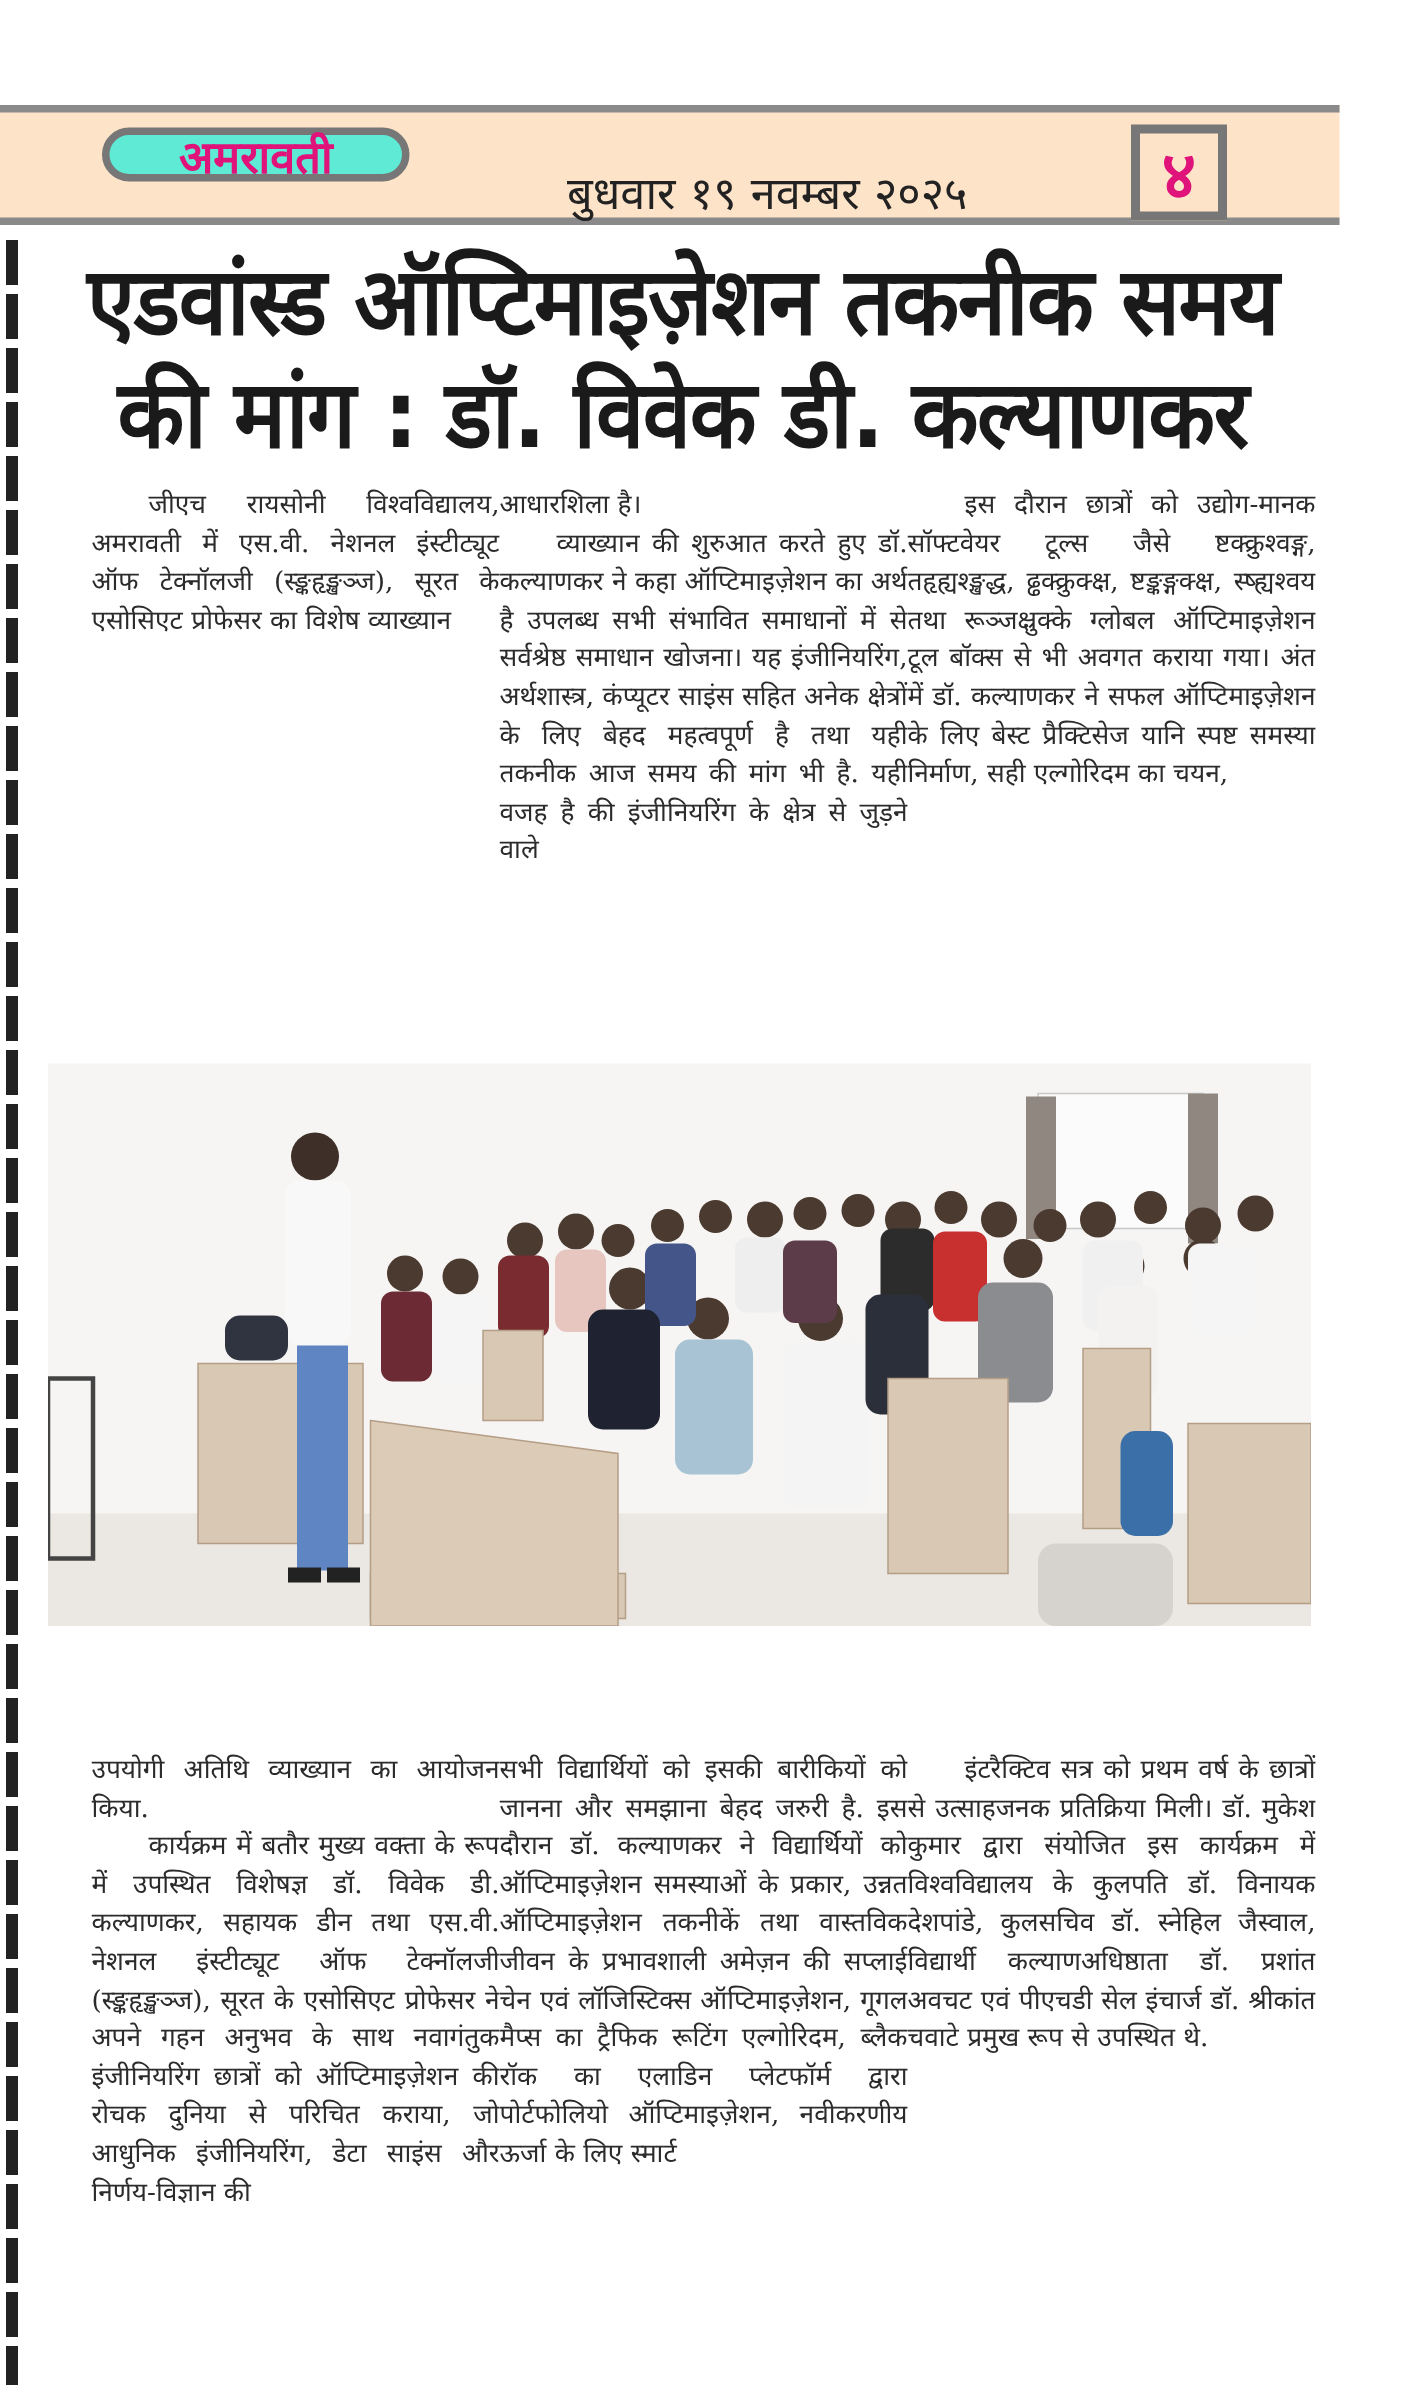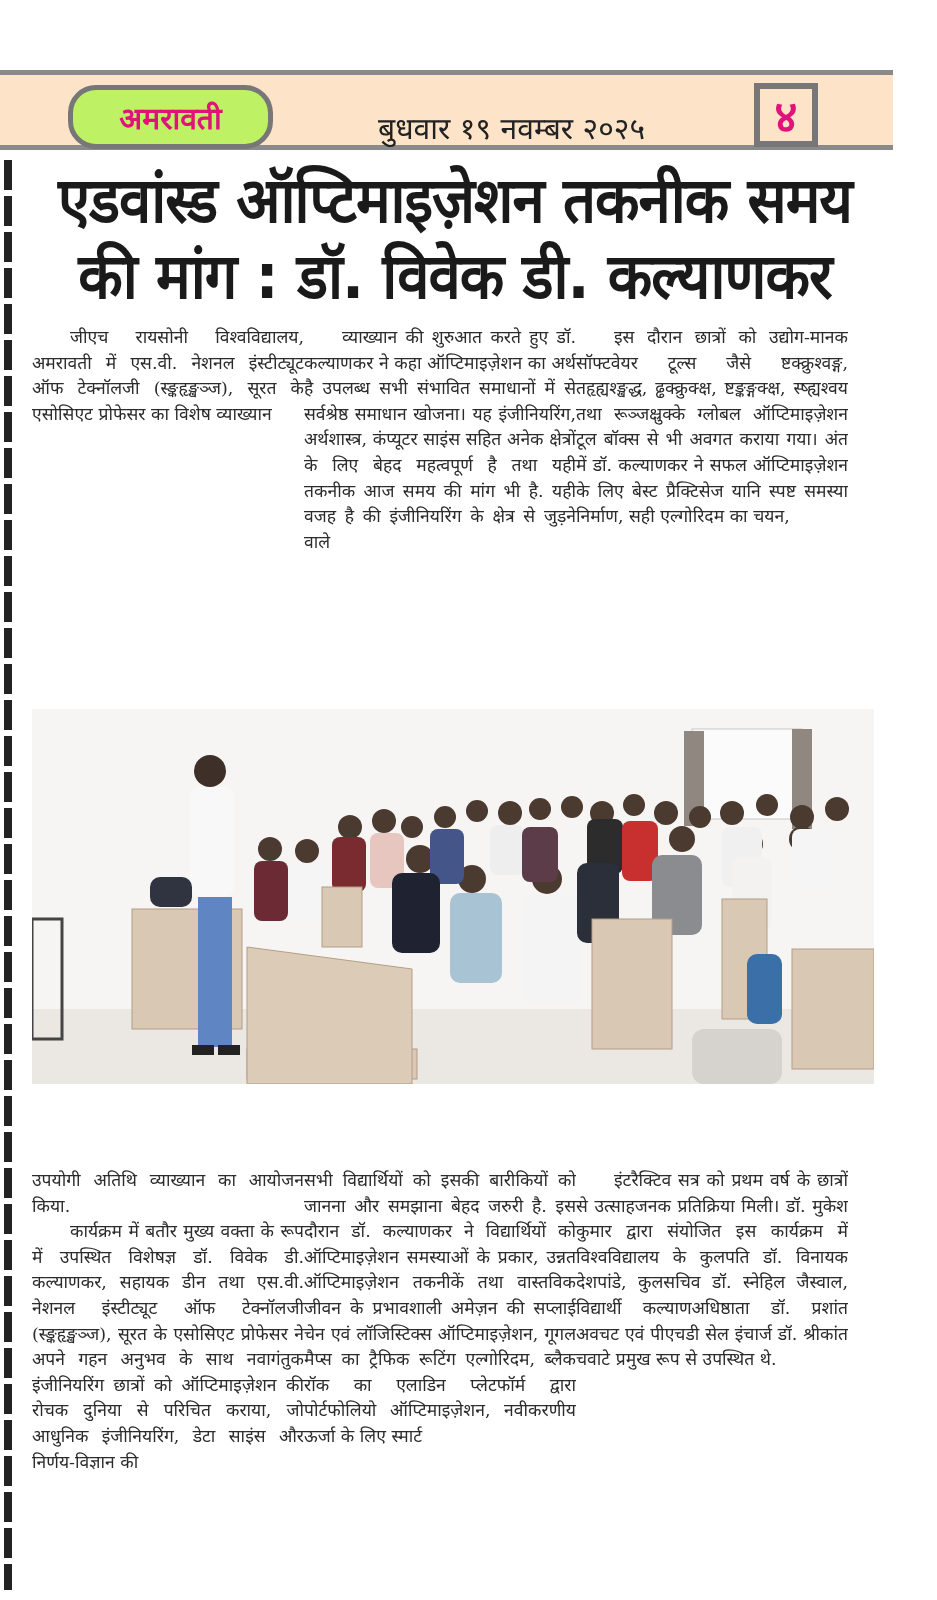--- a/index.html
+++ b/index.html
@@ -4,22 +4,22 @@
 <style>
   * { box-sizing: border-box; margin: 0; padding: 0; }
   html, body { width: 937px; height: 1600px; background: #ffffff; overflow: hidden; }
   body { position: relative; font-family: "DejaVu Sans", sans-serif; color: #2a2a2a; }
 
   .masthead {
     position: absolute; left: 0; top: 70px; width: 893px; height: 80px;
     background: #fde3c8; border-top: 5px solid #8a8a8a; border-bottom: 5px solid #8a8a8a;
   }
   .masthead .city-pill {
-    position: absolute; left: 68px; top: 10px; width: 205px; height: 64px;
-    border: 5px solid #777; border-radius: 28px; background: #bef264;
+    position: absolute; left: 68px; top: 10px; width: 205px; height: 36px;
+    border: 5px solid #777; border-radius: 28px; background: #5eead4;
     display: flex; align-items: center; justify-content: center;
     color: #e0137a; font-weight: bold; font-size: 30px;
   }
   .masthead .date {
     position: absolute; left: 378px; top: 32px; font-size: 30px; color: #222;
   }
   .masthead .page-box {
     position: absolute; left: 754px; top: 8px; width: 64px; height: 64px;
     border: 6px solid #777; background: #fde3c8;
     display: flex; align-items: center; justify-content: center;
@@ -31,21 +31,21 @@
     background: repeating-linear-gradient(to bottom, #222 0 30px, transparent 30px 36px);
   }
 
   .headline {
     position: absolute; left: 40px; top: 163px; width: 830px;
     text-align: center; font-family: "DejaVu Sans", sans-serif; font-weight: bold;
     color: #1a1a1a; font-size: 58px; line-height: 70px; letter-spacing: -1px;
     transform: scaleY(1.08); transform-origin: top center;
   }
 
-  .cols { position: absolute; left: 32px; width: 845px; display: flex; justify-content: flex-start; }
+  .cols { position: absolute; left: 32px; width: 845px; display: flex; justify-content: flex-end; }
   .cols.top { top: 325px; height: 372px; }
   .cols.bottom { top: 1168px; height: 480px; }
   .col {
     width: 272px; font-family: "DejaVu Serif", serif; font-size: 17.5px; line-height: 25.6px;
     color: #2b2b2b; text-align: justify; overflow: hidden;
   }
   .col p { text-indent: 0; margin: 0; }
   .col p.indent { text-indent: 38px; }
 
   .photo {
@@ -72,20 +72,21 @@
 <h1 class="headline">
   <div>एडवांस्ड ऑप्टिमाइज़ेशन तकनीक समय</div>
   <div>की मांग : डॉ. विवेक डी. कल्याणकर</div>
 </h1>
 
 <div class="cols top">
   <div class="col">
     <p class="indent">जीएच रायसोनी विश्वविद्यालय, अमरावती में एस.वी. नेशनल इंस्टीट्यूट ऑफ टेक्नॉलजी (स्ङ्कहृङ्खञ्ज), सूरत के एसोसिएट प्रोफेसर का विशेष व्याख्यान</p>
   </div>
   <div class="col">
+    <p>आधारशिला है।</p>
     <p class="indent">व्याख्यान की शुरुआत करते हुए डॉ. कल्याणकर ने कहा ऑप्टिमाइज़ेशन का अर्थ है उपलब्ध सभी संभावित समाधानों में से सर्वश्रेष्ठ समाधान खोजना। यह इंजीनियरिंग, अर्थशास्त्र, कंप्यूटर साइंस सहित अनेक क्षेत्रों के लिए बेहद महत्वपूर्ण है तथा यही तकनीक आज समय की मांग भी है. यही वजह है की इंजीनियरिंग के क्षेत्र से जुड़ने वाले</p>
   </div>
   <div class="col">
     <p class="indent">इस दौरान छात्रों को उद्योग-मानक सॉफ्टवेयर टूल्स जैसे ष्टक्क्रुश्वङ्ग, तहृह्यश्ङ्खद्ध, ढ्ढक्क्रुक्क्ष, ष्टङ्कङ्गक्क्ष, स्ष्ह्यश्वय तथा रूञ्जक्ष्रुक्के ग्लोबल ऑप्टिमाइज़ेशन टूल बॉक्स से भी अवगत कराया गया। अंत में डॉ. कल्याणकर ने सफल ऑप्टिमाइज़ेशन के लिए बेस्ट प्रैक्टिसेज यानि स्पष्ट समस्या निर्माण, सही एल्गोरिदम का चयन,</p>
   </div>
 </div>
 
 <div class="photo" aria-label="Classroom lecture: speaker standing at left addressing seated students at desks">
   <svg width="842" height="375" viewBox="0 0 842 375">
     <rect x="0" y="0" width="842" height="375" fill="#f6f5f3"></rect>

